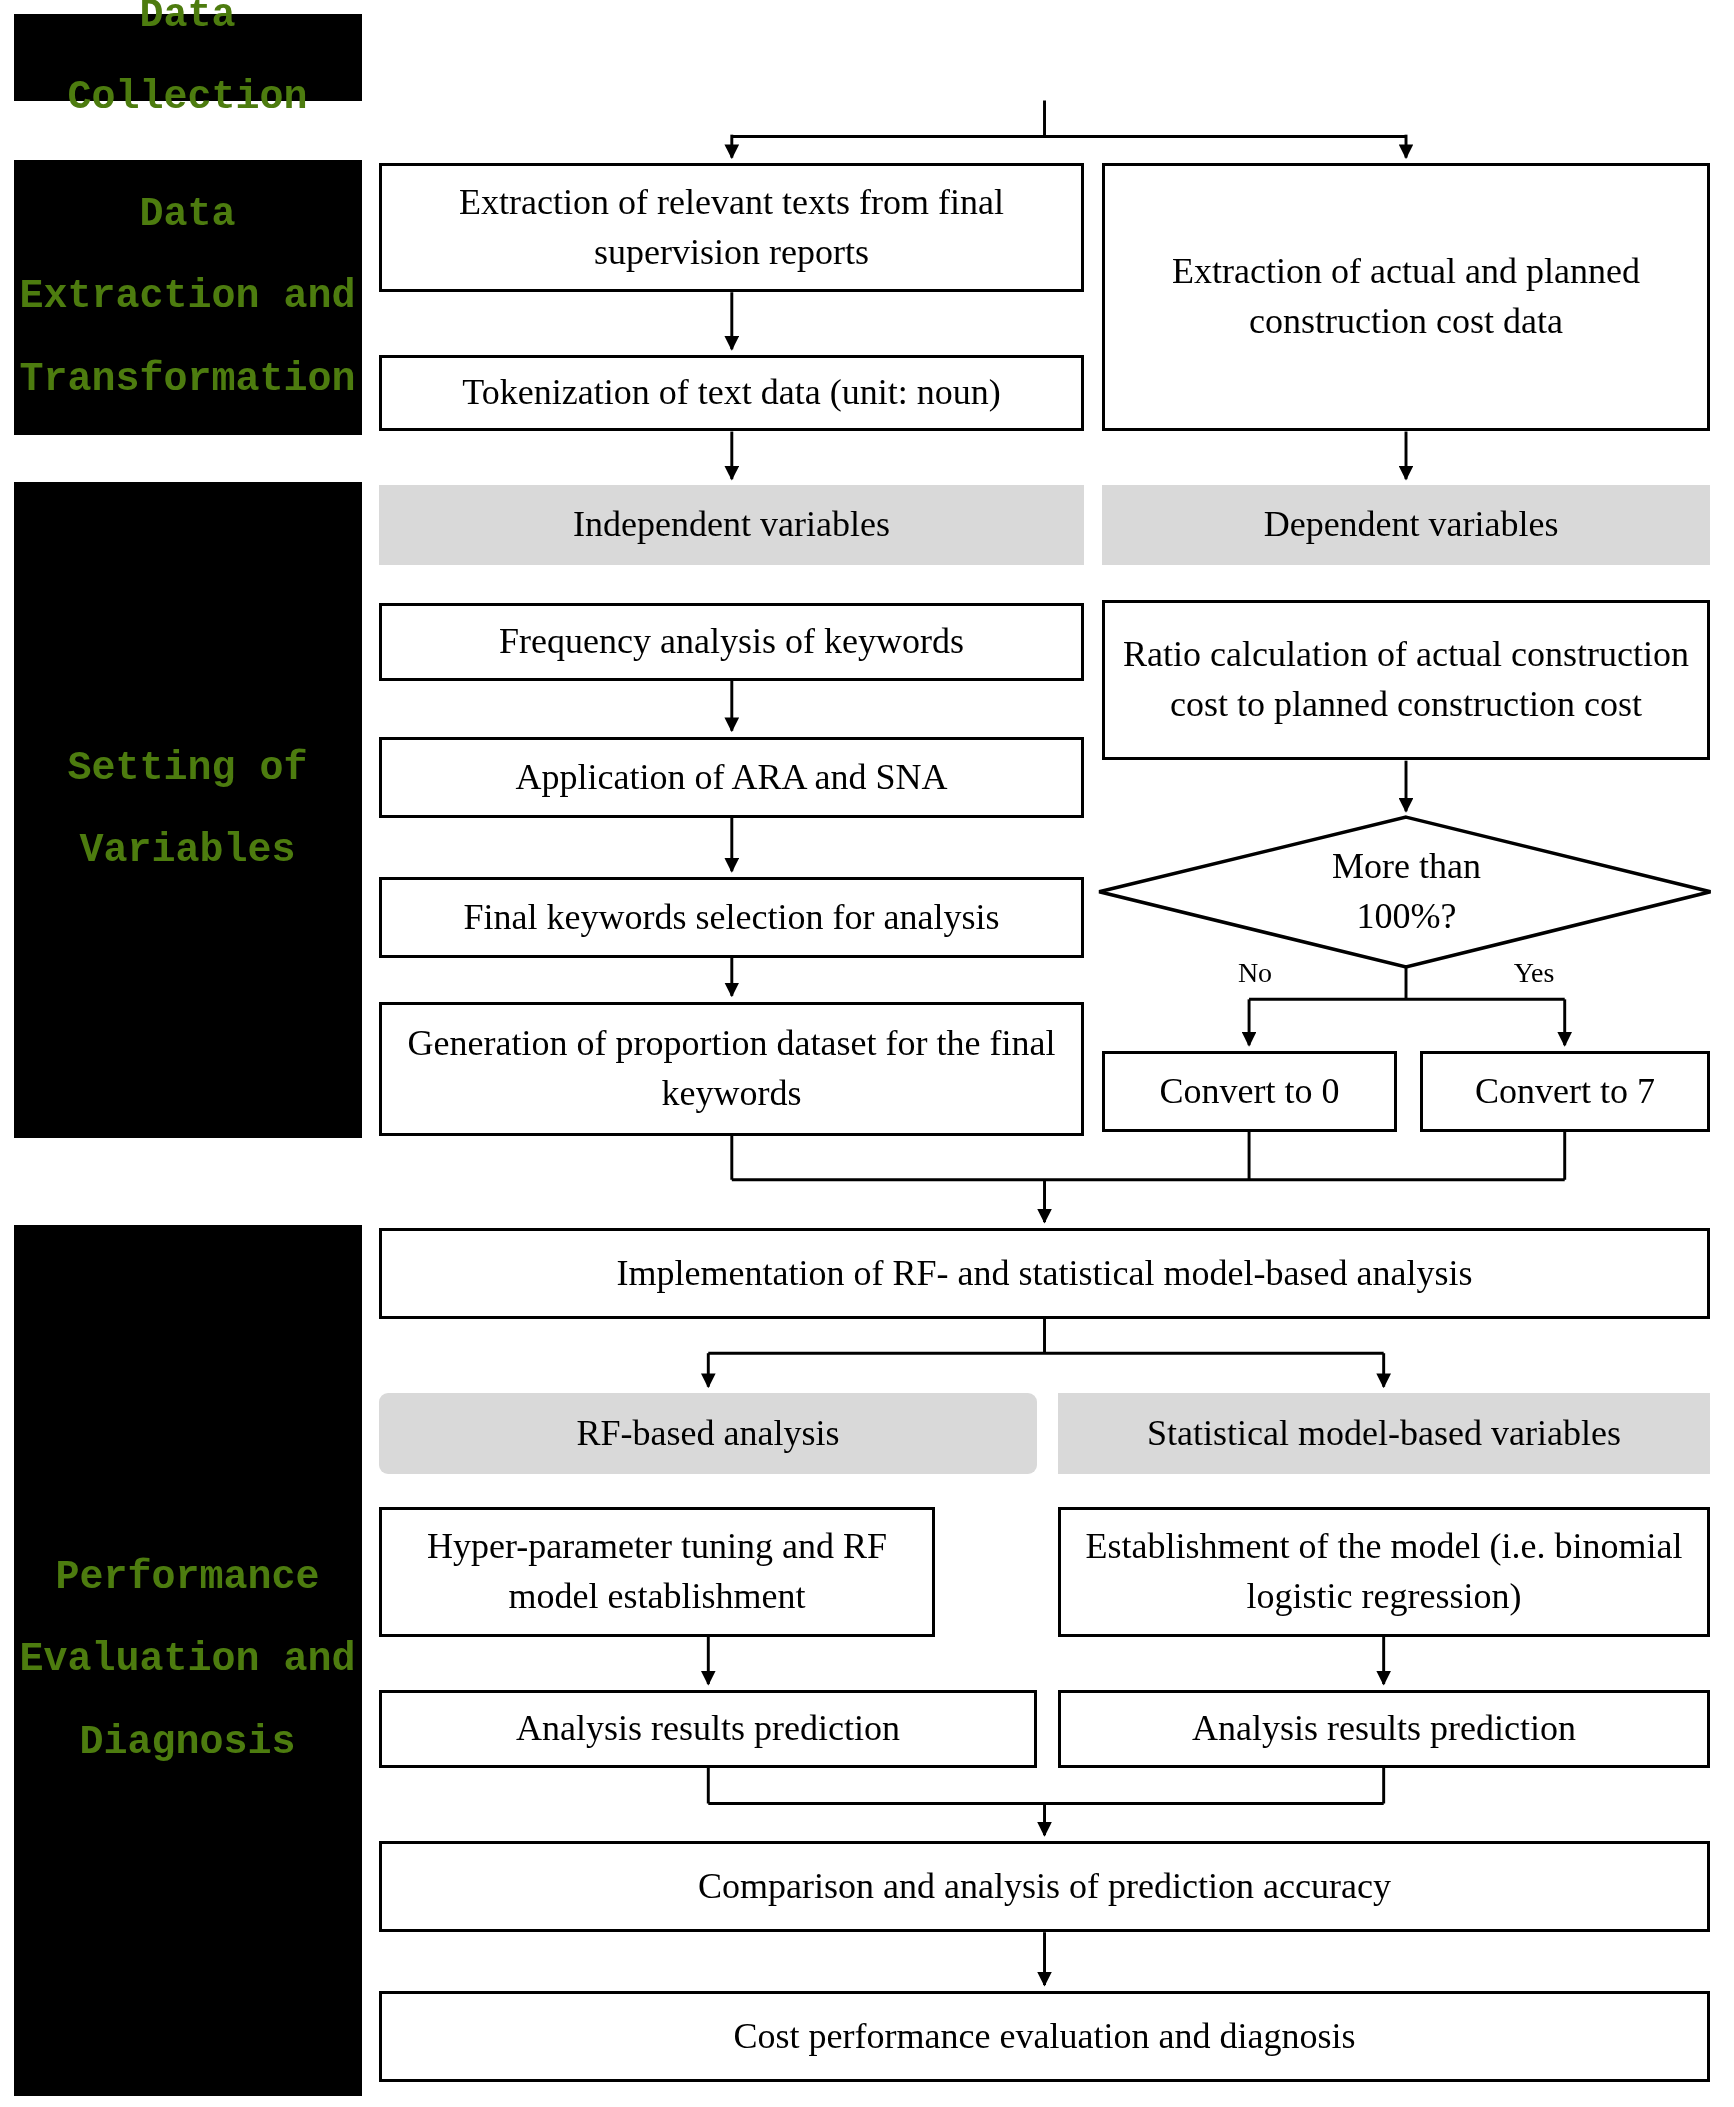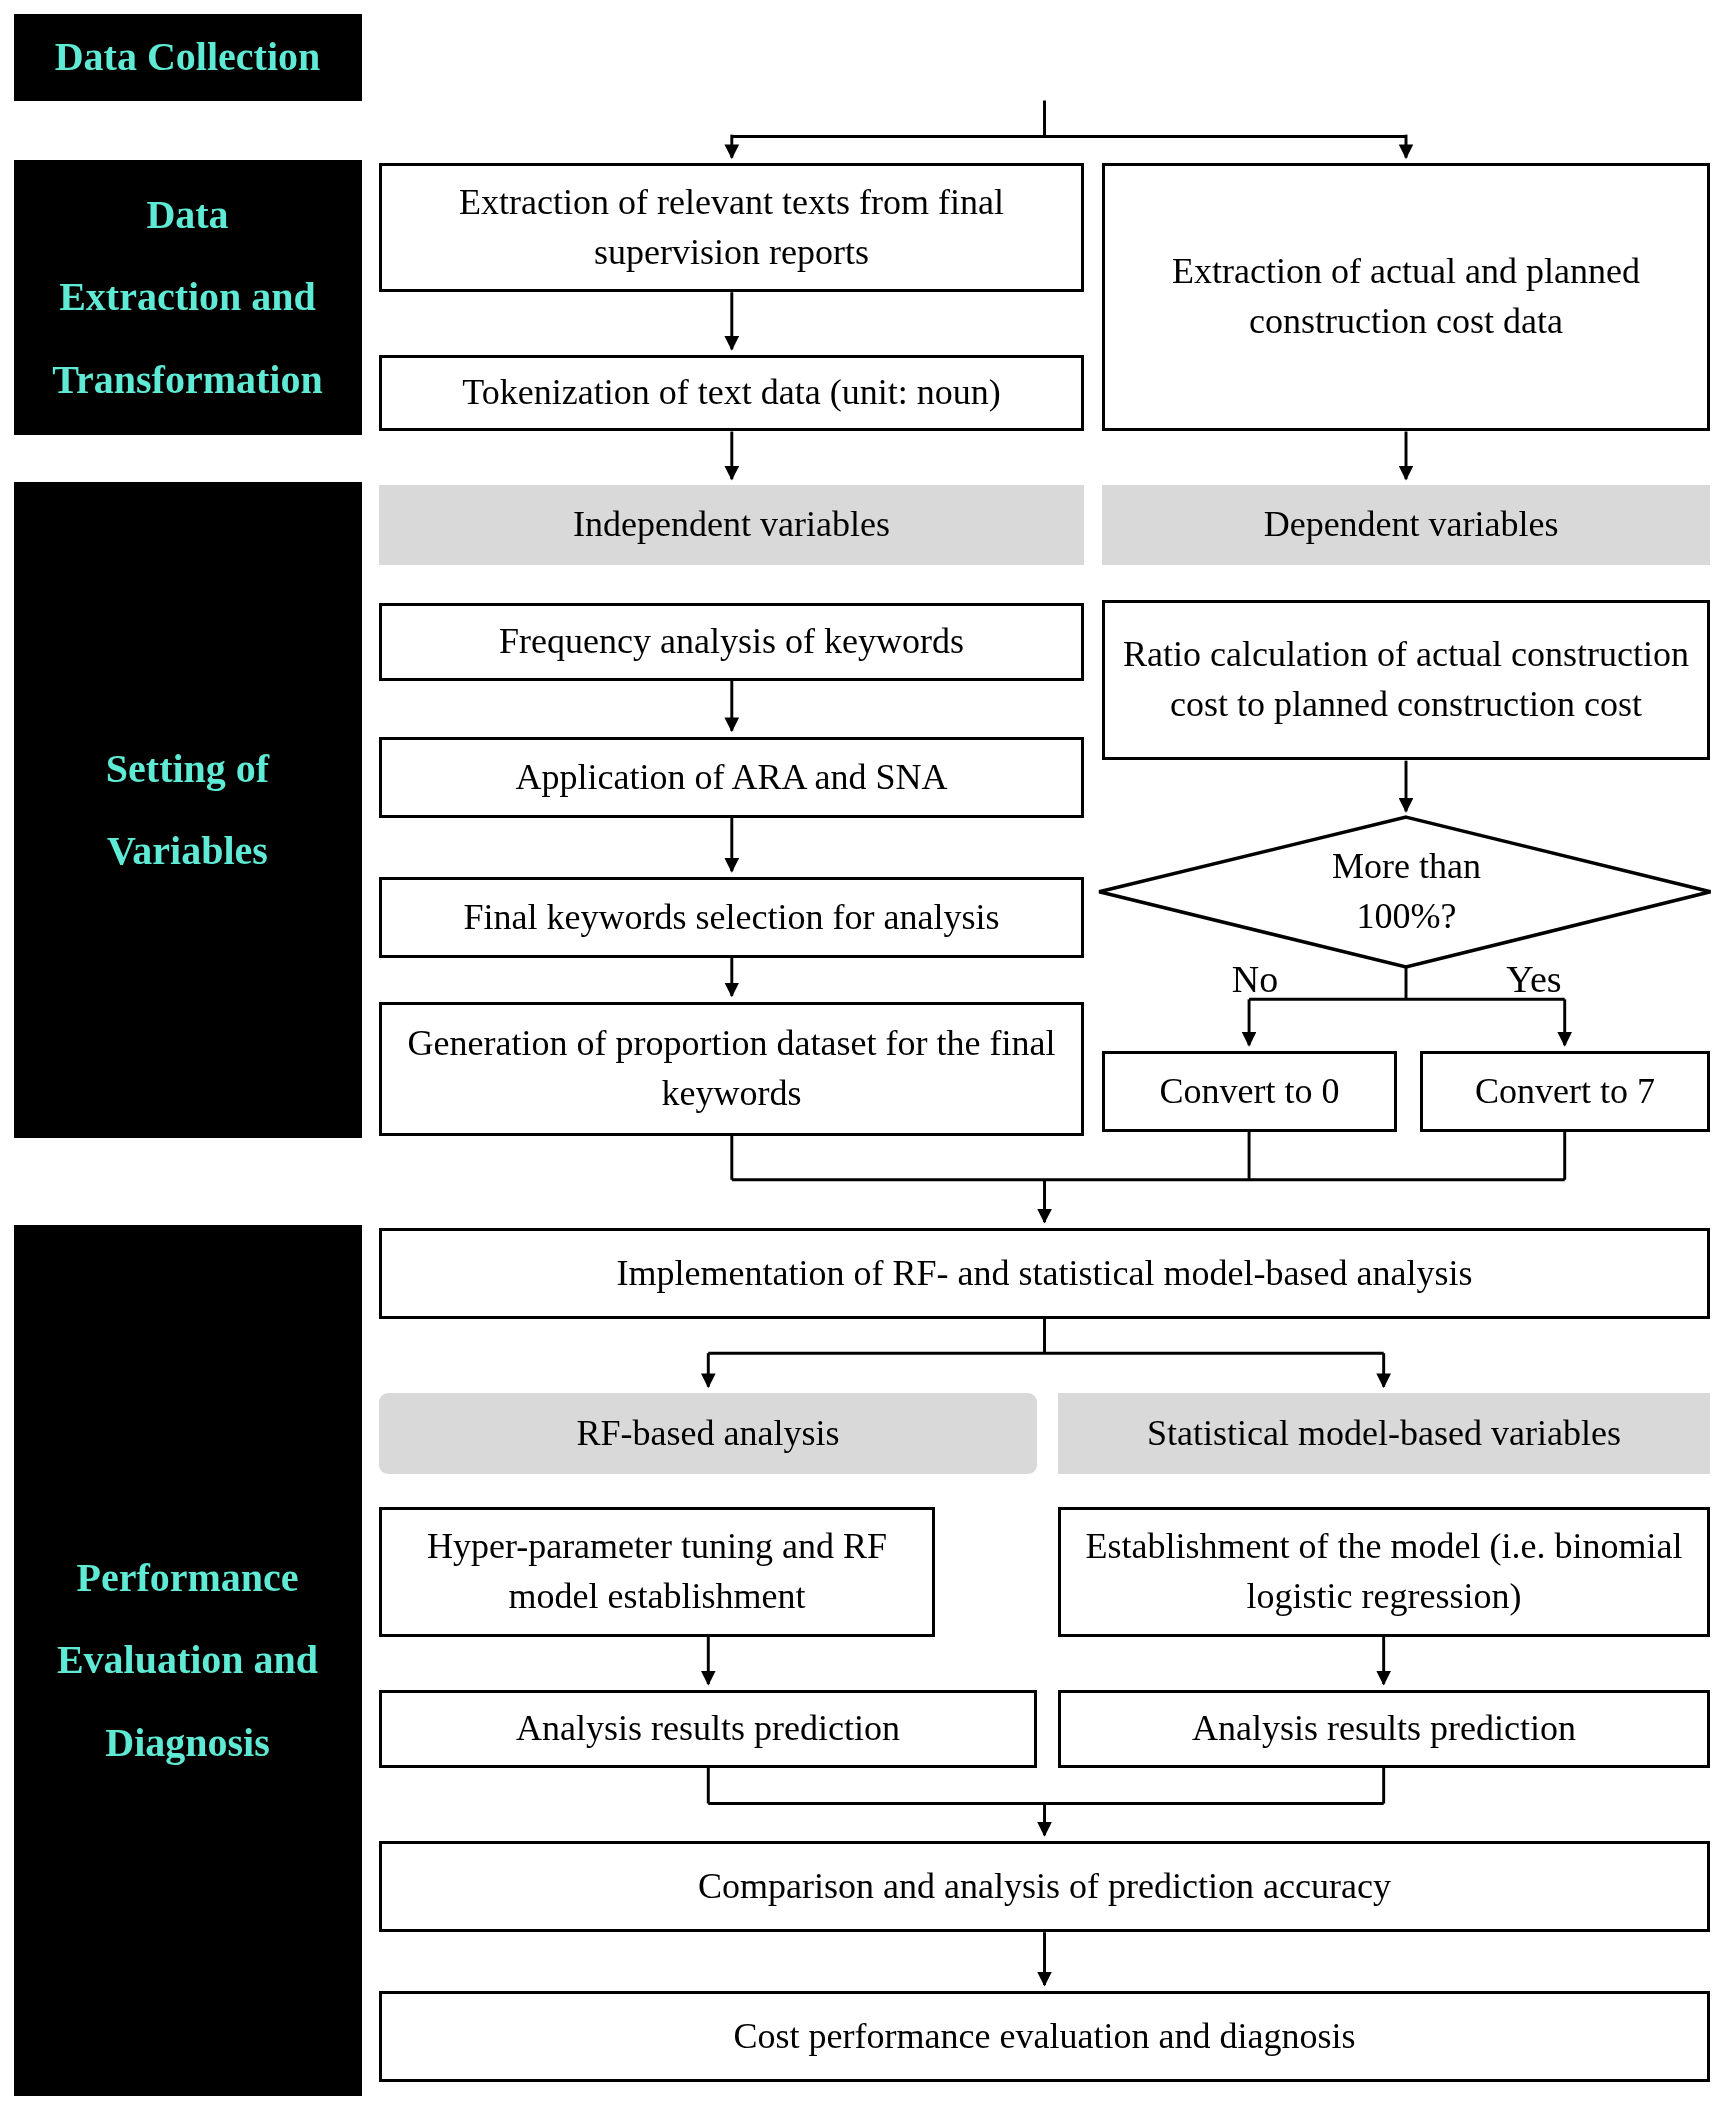--- a/index.html
+++ b/index.html
@@ -30,43 +30,44 @@
     line-height: 1.38;
     padding: 0 11.8px;
   }
   .header-node {
     background: #d9d9d9;
     border: none;
   }
   .stage {
     position: absolute;
     background: #000000;
-    color: #5eead4;
+    color: #4d7c0f;
     font-weight: bold;
     font-size: 40px;
     line-height: 2.06;
     display: flex;
     align-items: center;
     justify-content: center;
     text-align: center;
     white-space: pre-line;
+    font-family: Liberation Mono, monospace;
   }
   .diamond-text {
     position: absolute;
     display: flex;
     align-items: center;
     justify-content: center;
     text-align: center;
     font-size: 36px;
     line-height: 1.38;
     white-space: pre-line;
   }
   .flow-label {
     position: absolute;
-    font-size: 38px;
+    font-size: 28px;
     text-align: center;
   }
 </style>
 </head>
 <body>
 
 <div id="canvas">
 
   <svg class="connectors" width="1734" height="2108" viewBox="0 0 2950 3586">
     <defs>

